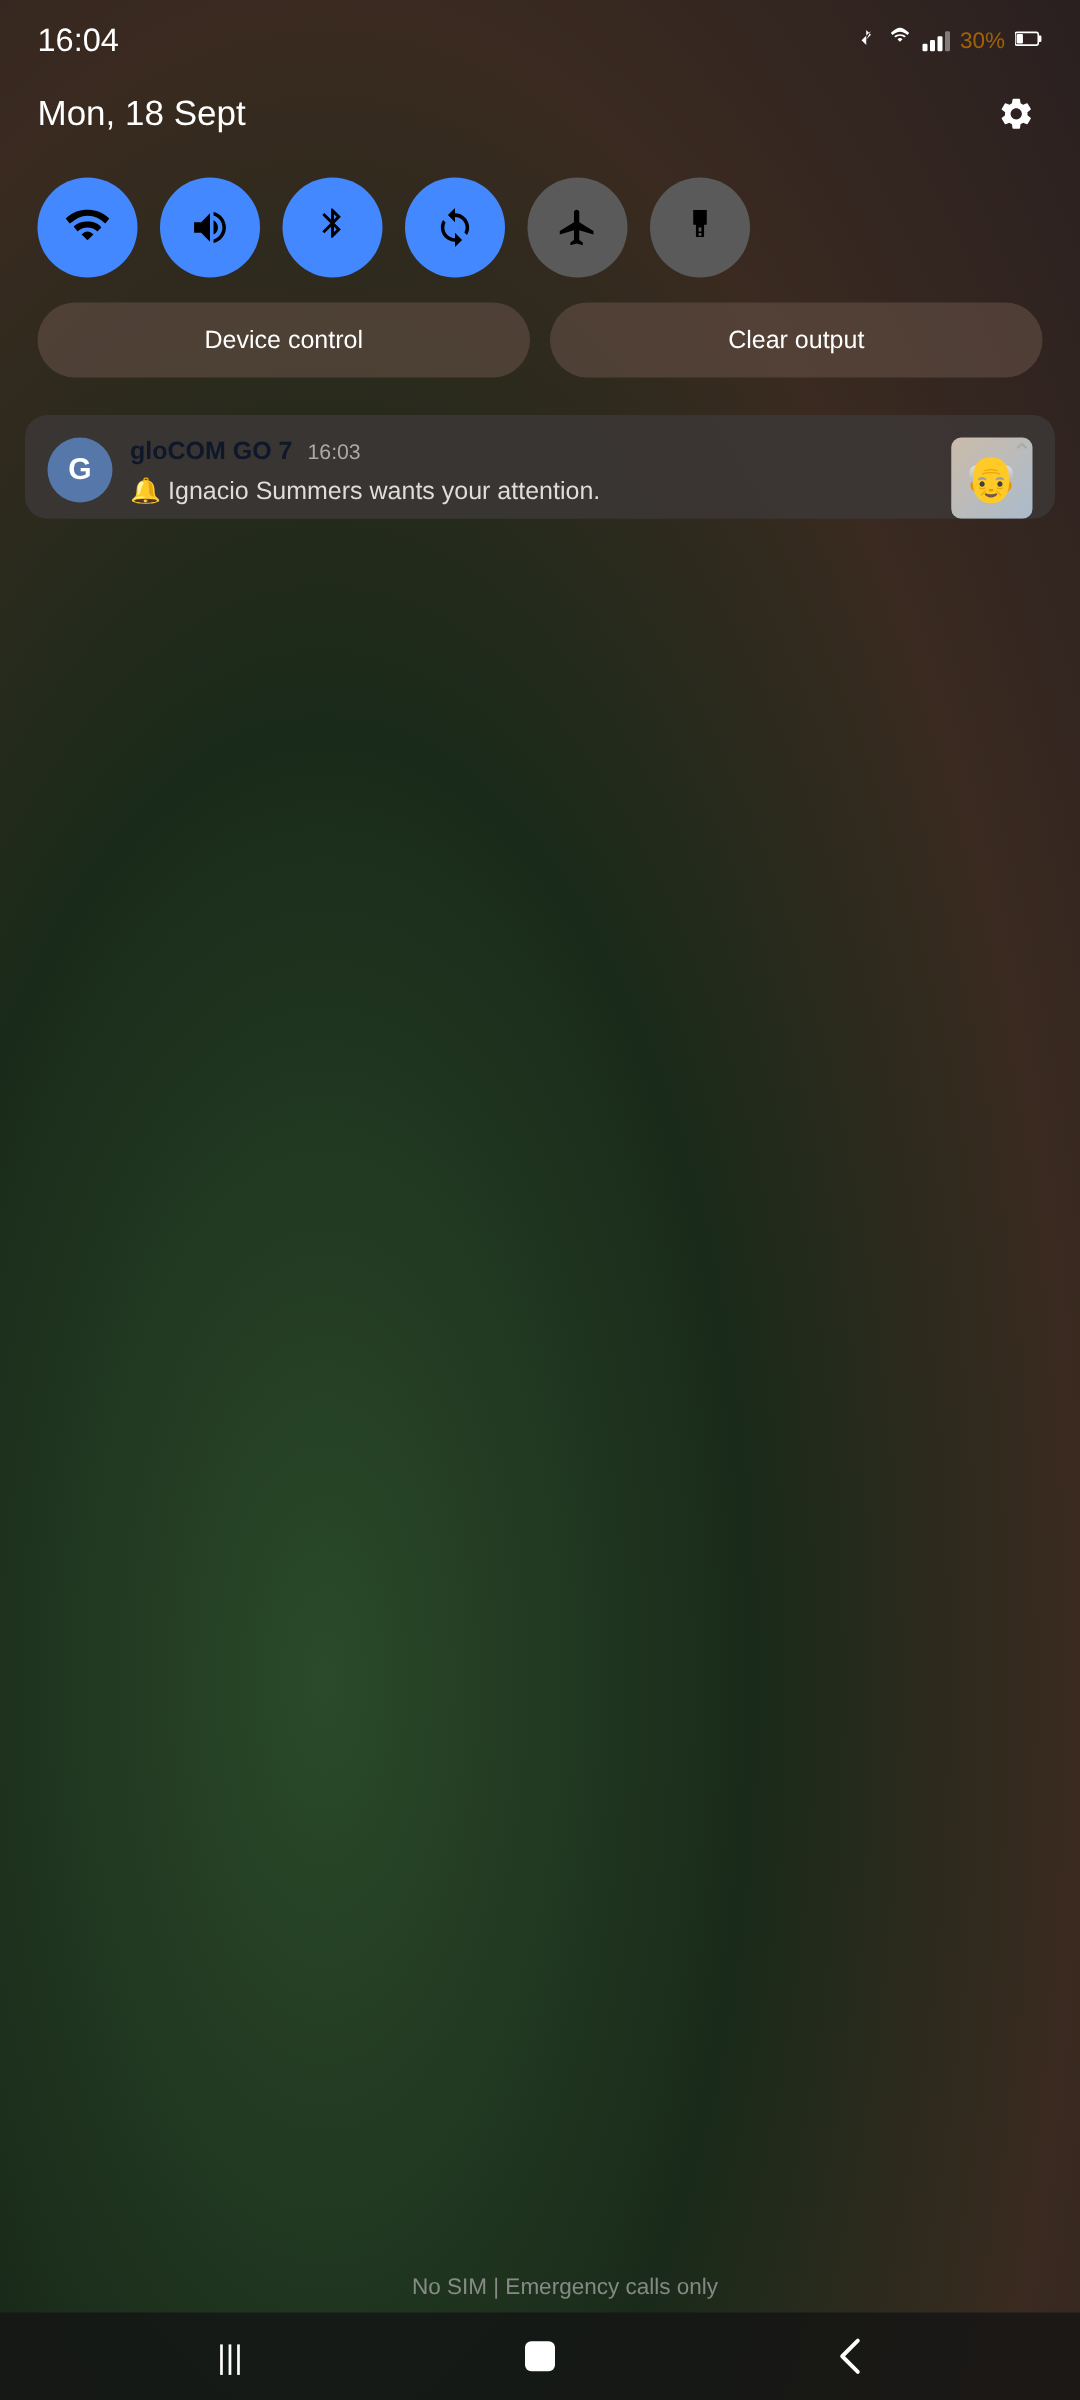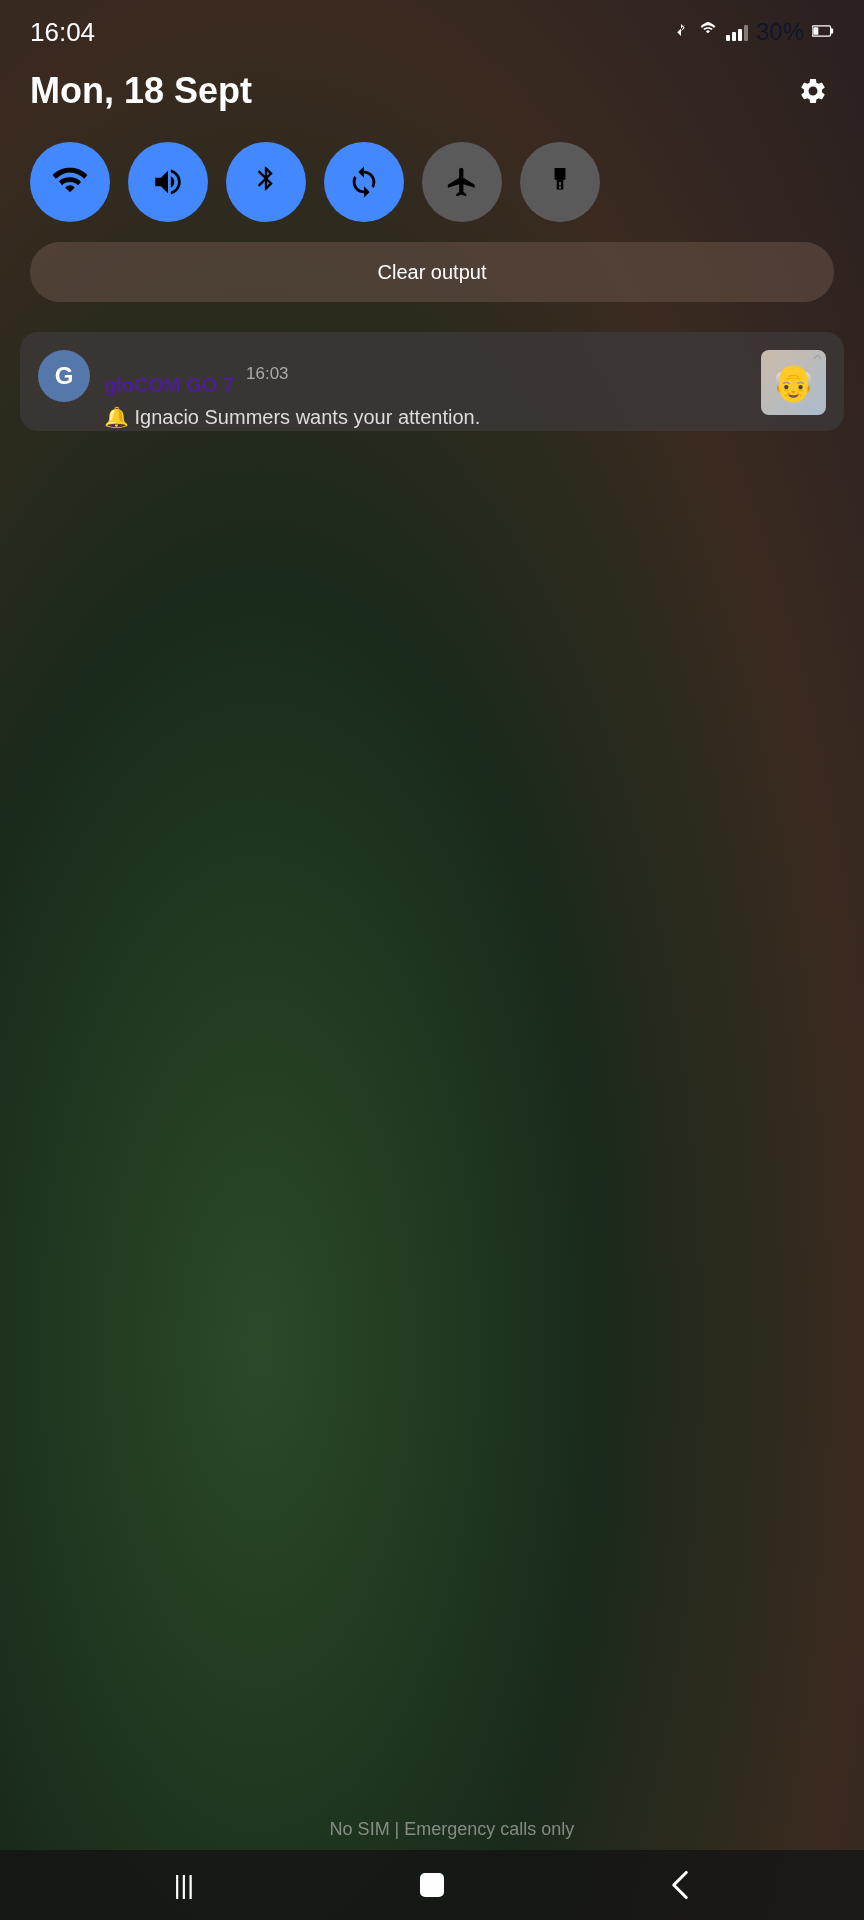--- a/index.html
+++ b/index.html
@@ -35,35 +35,35 @@
       align-items: center;
       gap: 8px;
     }
 
     .status-icon {
       color: #ffffff;
       font-size: 18px;
     }
 
     .battery-text {
-      font-size: 24px;
-      color: #0f172a;
+      font-size: 18px;
+      color: #a16207;
     }
 
     
     .date-row {
       display: flex;
       justify-content: space-between;
       align-items: center;
       padding: 10px 30px 20px 30px;
     }
 
     .date-text {
-      font-size: 36px;
-      font-weight: 700;
+      font-size: 28px;
+      font-weight: 400;
       color: #ffffff;
     }
 
     .settings-gear {
       width: 42px;
       height: 42px;
       color: #ffffff;
       font-size: 30px;
       cursor: pointer;
       display: flex;
@@ -159,22 +159,21 @@
     .notification-title-row {
       display: flex;
       align-items: center;
       gap: 12px;
       margin-bottom: 6px;
     }
 
     .app-name {
       font-size: 20px;
       font-weight: 600;
-      color: #4c1d95;
-      margin-top: 24px;
+      color: #0f172a;
     }
 
     .notification-time {
       font-size: 17px;
       color: #aaaaaa;
       text-align: center;
     }
 
     .notification-body {
       font-size: 20px;
@@ -356,20 +355,21 @@
   </button>
 
   <button class="toggle-btn inactive">
     <svg width="26" height="36" viewBox="0 0 24 30" fill="white">
       <path d="M7 2v11h2v9h6V13h2V2H7zm4 17h2v2h-2v-2zm0-4h2v3h-2v-3z"></path>
     </svg>
   </button>
 </div>
 
 <div class="quick-actions">
+  <button class="action-btn">Device control</button>
   <button class="action-btn">Clear output</button>
 </div>
 
 <div class="notification-card">
   <div class="notification-header">
     <div class="app-icon">
       <span>G</span>
     </div>
     <div class="notification-content">
       <div class="notification-title-row">

